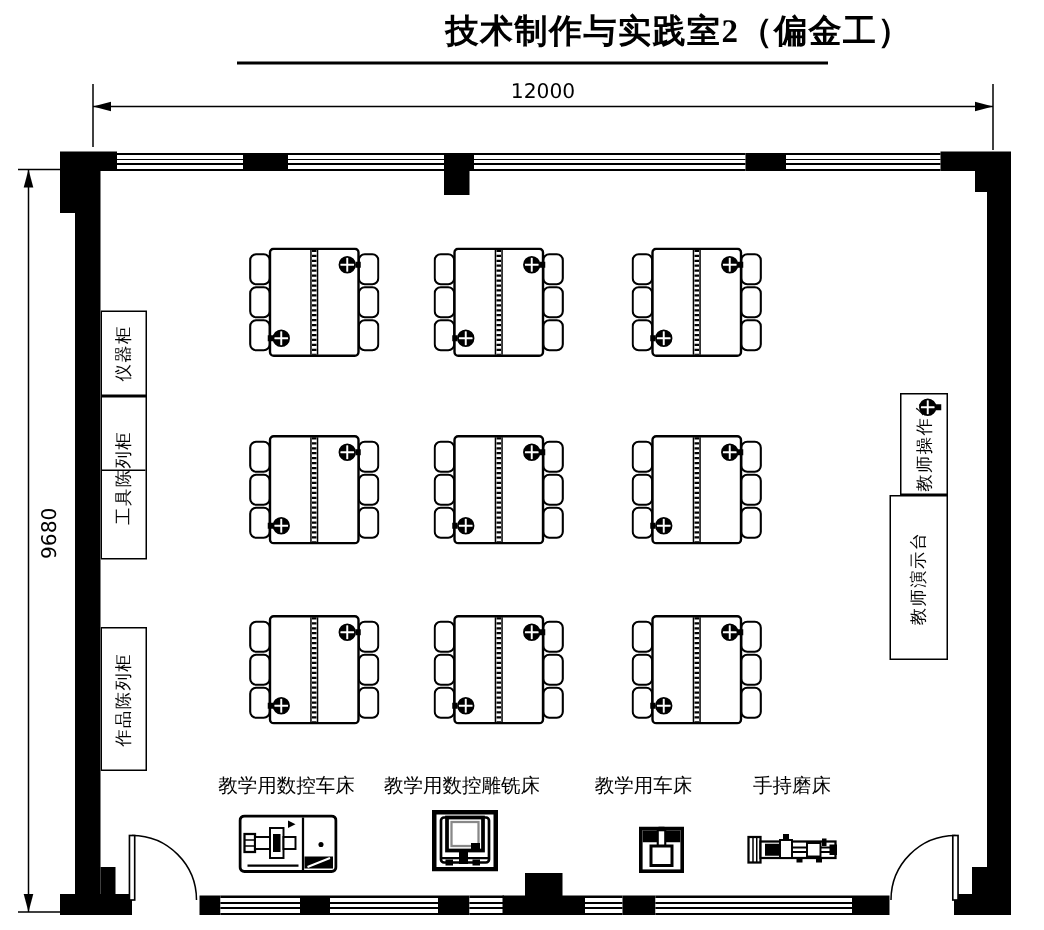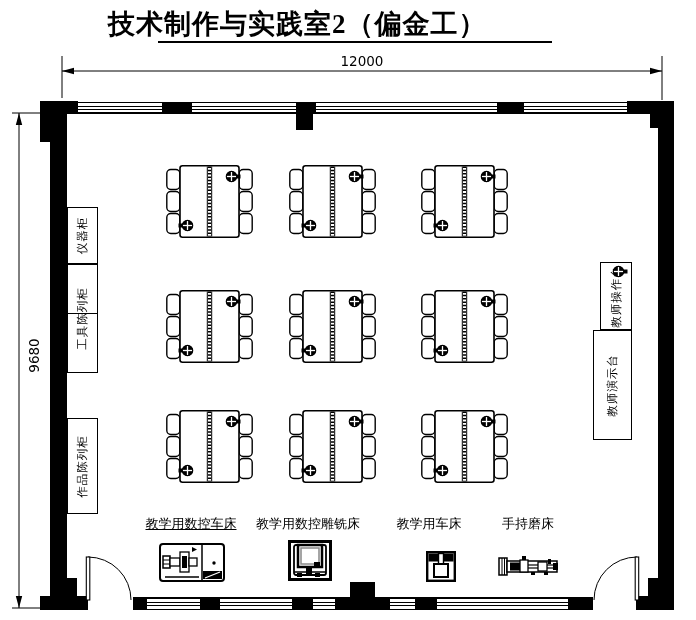--- a/index.html
+++ b/index.html
@@ -14,22 +14,22 @@
   .win-b { position:absolute; top:597px; height:13px;
     background:linear-gradient(to bottom,#000 0 1.5px,#fff 1.5px 4.5px,#000 4.5px 5.5px,#fff 5.5px 8px,#000 8px 9px,#fff 9px 11.5px,#000 11.5px 13px); }
   .box { position:absolute; background:#fff; border:1.2px solid #000;
     display:flex; align-items:center; justify-content:center; box-sizing:border-box; }
   .eq-label { font-size:13px; white-space:nowrap; }
   .vtext { transform:rotate(-90deg); white-space:nowrap; font-size:11.5px; letter-spacing:1px; }
   .m-label { position:absolute; top:515px; transform:translateX(-50%);
     font-size:13px; white-space:nowrap; }
   .dim-num { position:absolute; font-family:"DejaVu Sans",sans-serif; font-size:13.5px;
     text-align:center; }
-  #title { position:absolute; left:108px; top:6px; width:500px; text-align:left;
-    font-size:27px; font-weight:bold; letter-spacing:1px; white-space:nowrap; }
+  #title { position:absolute; left:108px; top:6px; width:500px; text-align:right;
+    font-size:22px; font-weight:bold; letter-spacing:1px; white-space:nowrap; }
   svg.icon { position:absolute; }
 </style>
 </head>
 <body>
 
 <div id="canvas">
 
   <div id="title">技术制作与实践室2（偏金工）</div>
   <div class="blk" style="left:158px;top:41px;width:394px;height:2px;"></div>
 
@@ -81,21 +81,21 @@
     <span class="vtext">作品陈列柜</span>
   </div>
 
   <div class="box" style="left:600px;top:262px;width:32px;height:68px;">
     <span class="vtext">教师操作台</span>
   </div>
   <div class="box" style="left:593px;top:330px;width:39px;height:110px;">
     <span class="vtext">教师演示台</span>
   </div>
 
-  <div class="m-label" style="left:191px;text-decoration:underline;">教学用数控车床</div>
+  <div class="m-label" style="left:191px;">教学用数控车床</div>
   <div class="m-label" style="left:308px;">教学用数控雕铣床</div>
   <div class="m-label" style="left:429px;">教学用车床</div>
   <div class="m-label" style="left:528px;">手持磨床</div>
 
   <svg class="icon" style="left:159px;top:543px;" width="66" height="40">
     <rect x="1" y="1" width="64" height="37" rx="3" fill="#fff" stroke="#000" stroke-width="2"></rect>
     <line x1="43" y1="2" x2="43" y2="37" stroke="#000" stroke-width="1.5"></line>
     <rect x="4" y="13" width="7" height="12" fill="#fff" stroke="#000" stroke-width="1.5"></rect>
     <line x1="4" y1="17" x2="11" y2="17" stroke="#000" stroke-width="1"></line>
     <line x1="4" y1="21" x2="11" y2="21" stroke="#000" stroke-width="1"></line>

